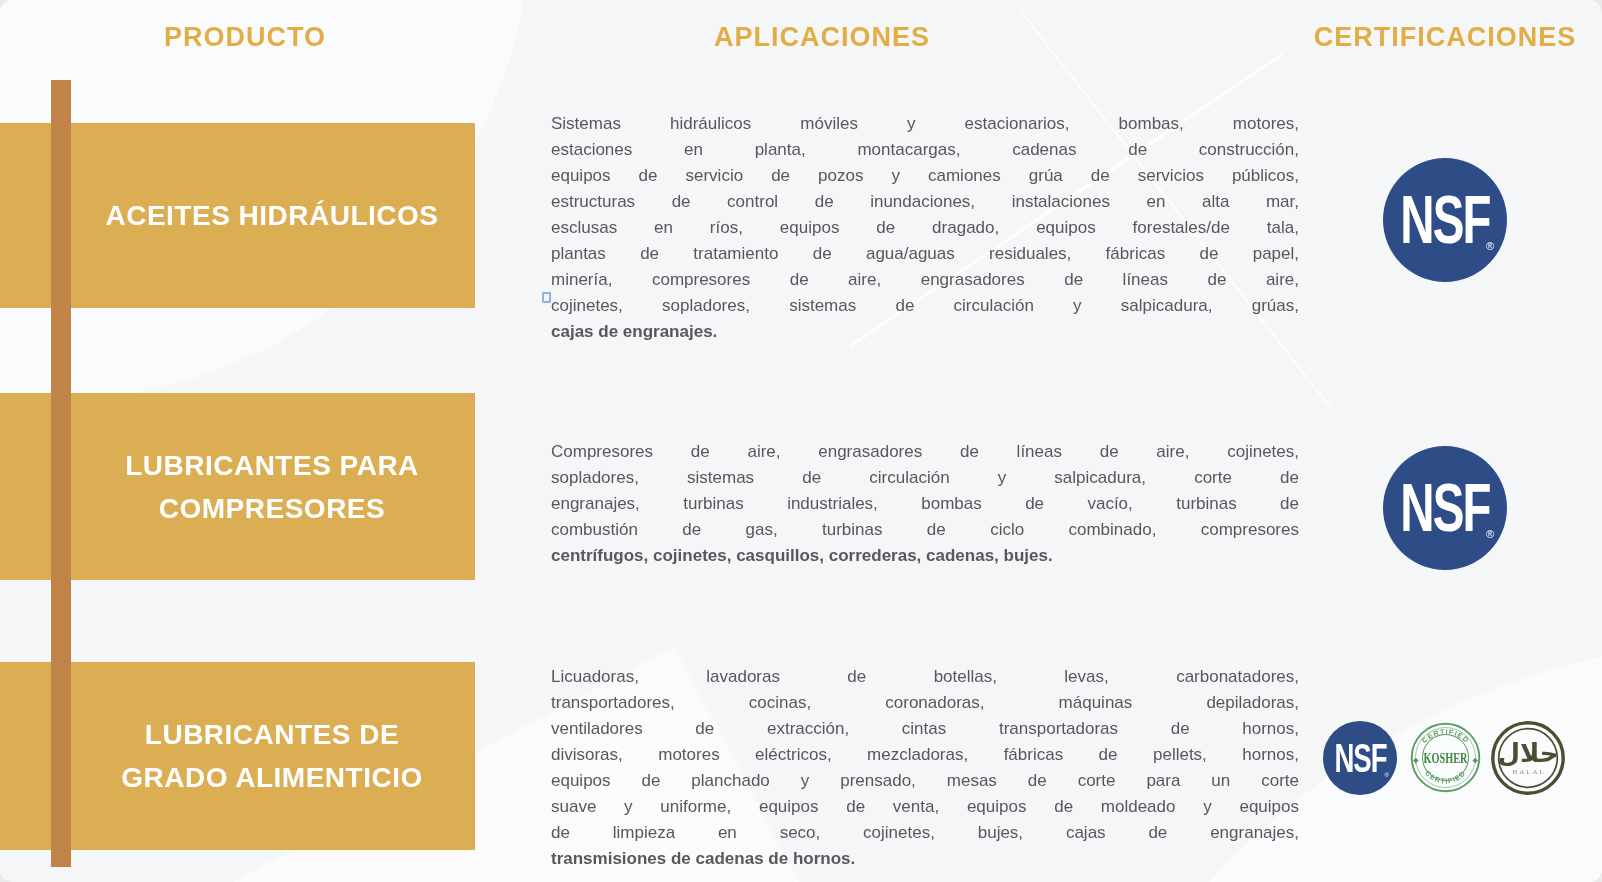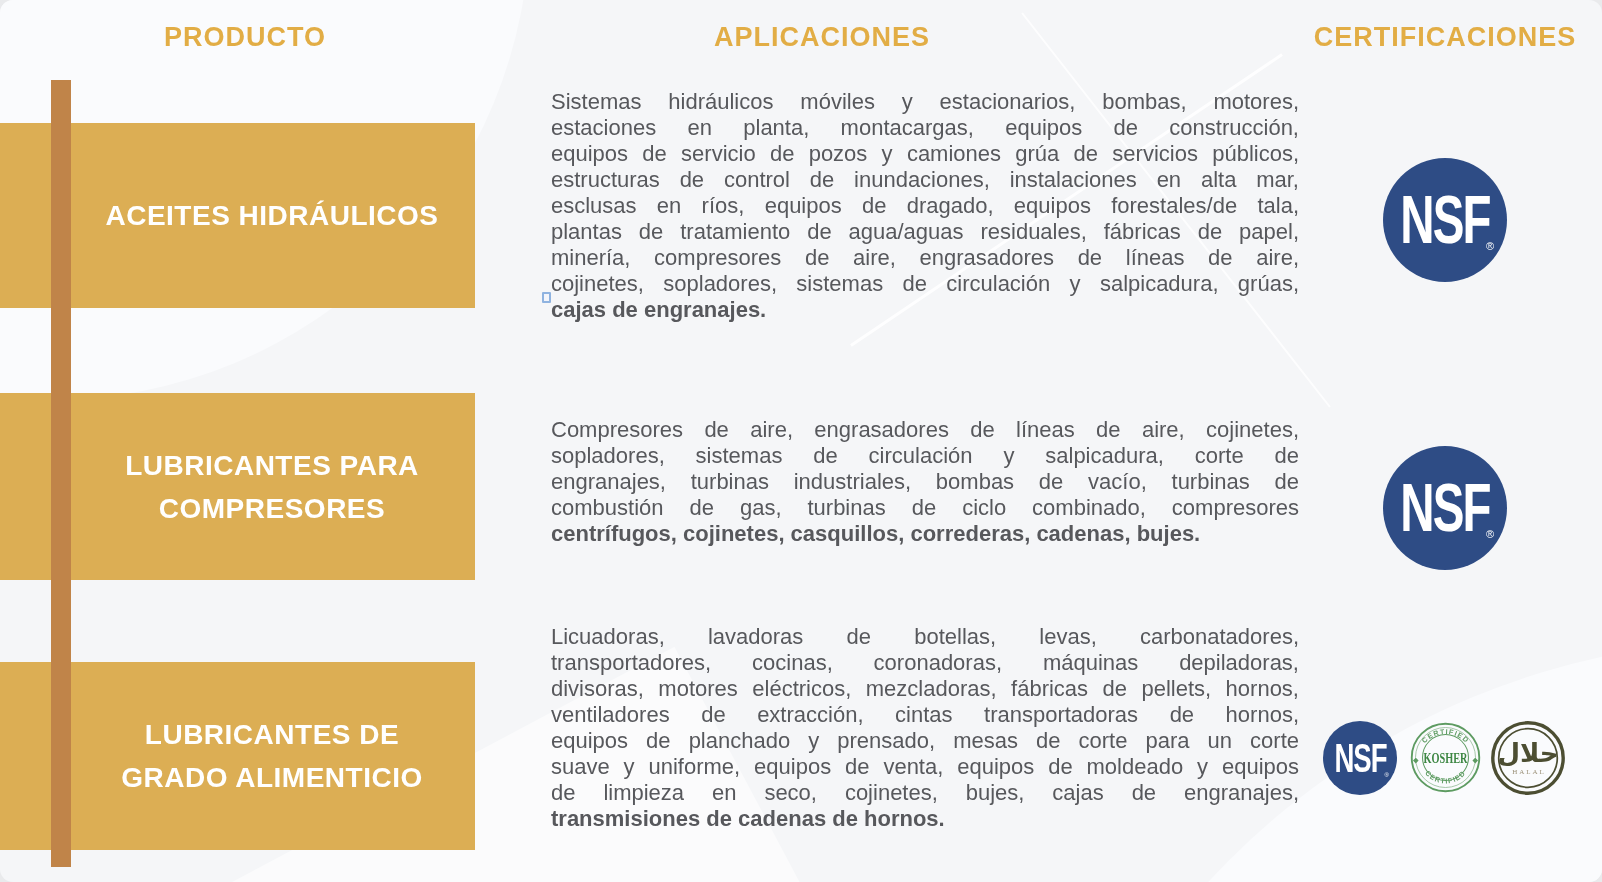--- a/index.html
+++ b/index.html
@@ -46,27 +46,27 @@
 
   
   .accent-bar{
     position:absolute; left:51px; top:80px; width:20px; height:787px;
     background:var(--bar,#c08449); z-index:3;
   }
 
   
   .app-par{
     position:absolute; left:551px; width:748px;
-    color:var(--body-text,#57585c); font-size:22px; line-height:26px; z-index:2;
+    color:var(--body-text,#57585c); font-size:17px; line-height:26px; z-index:2;margin-top:22px;
   }
   .app-par div{ text-align:justify; text-align-last:justify; }
   .app-par div:last-child{ text-align-last:left;font-weight:bold; }
   .par-1{ top:89px; }
   .par-2{ top:417px; }
-  .par-3{ top:624px; }
+  .par-3{ top:642px; }
 
   
   .cursor-artifact{
     position:absolute; left:542px; top:292px; width:9px; height:11px;
     border:2px solid #8fb3e0; border-radius:1px; background:rgba(240,246,255,.4); z-index:4;
   }
 
   
   .nsf{
     position:absolute; border-radius:50%; background:var(--nsf-blue,#2e4c85);
@@ -133,41 +133,41 @@
     <div class="product-label">
         <div>LUBRICANTES DE</div>
         <div>GRADO ALIMENTICIO</div>
       </div>
   </div>
 
   <div class="accent-bar"></div>
 
   <div class="app-par par-1">
       <div>Sistemas hidráulicos móviles y estacionarios, bombas, motores,</div>
-      <div>estaciones en planta, montacargas, equipos de construcción,</div>
+      <div>estaciones en planta, montacargas, cadenas de construcción,</div>
       <div>equipos de servicio de pozos y camiones grúa de servicios públicos,</div>
       <div>estructuras de control de inundaciones, instalaciones en alta mar,</div>
       <div>esclusas en ríos, equipos de dragado, equipos forestales/de tala,</div>
       <div>plantas de tratamiento de agua/aguas residuales, fábricas de papel,</div>
       <div>minería, compresores de aire, engrasadores de líneas de aire,</div>
       <div>cojinetes, sopladores, sistemas de circulación y salpicadura, grúas,</div>
       <div>cajas de engranajes.</div>
     </div>
   <div class="app-par par-2">
       <div>Compresores de aire, engrasadores de líneas de aire, cojinetes,</div>
       <div>sopladores, sistemas de circulación y salpicadura, corte de</div>
       <div>engranajes, turbinas industriales, bombas de vacío, turbinas de</div>
       <div>combustión de gas, turbinas de ciclo combinado, compresores</div>
       <div>centrífugos, cojinetes, casquillos, correderas, cadenas, bujes.</div>
     </div>
   <div class="app-par par-3">
       <div>Licuadoras, lavadoras de botellas, levas, carbonatadores,</div>
       <div>transportadores, cocinas, coronadoras, máquinas depiladoras,</div>
+      <div>ventiladores de extracción, cintas transportadoras de hornos,</div>
       <div>divisoras, motores eléctricos, mezcladoras, fábricas de pellets, hornos,</div>
-      <div>ventiladores de extracción, cintas transportadoras de hornos,</div>
       <div>equipos de planchado y prensado, mesas de corte para un corte</div>
       <div>suave y uniforme, equipos de venta, equipos de moldeado y equipos</div>
       <div>de limpieza en seco, cojinetes, bujes, cajas de engranajes,</div>
       <div>transmisiones de cadenas de hornos.</div>
     </div>
 
   <div class="cursor-artifact"></div>
 
   <div class="nsf nsf-1">
     <span class="t">NSF</span>

